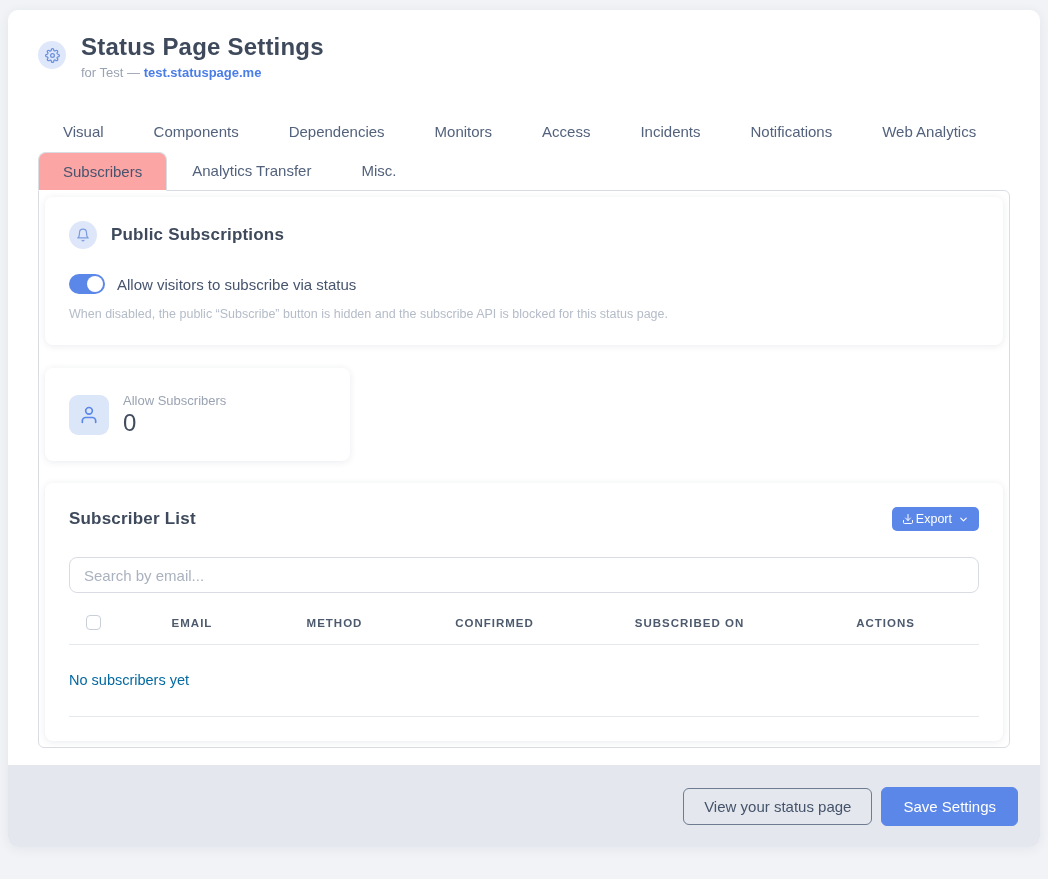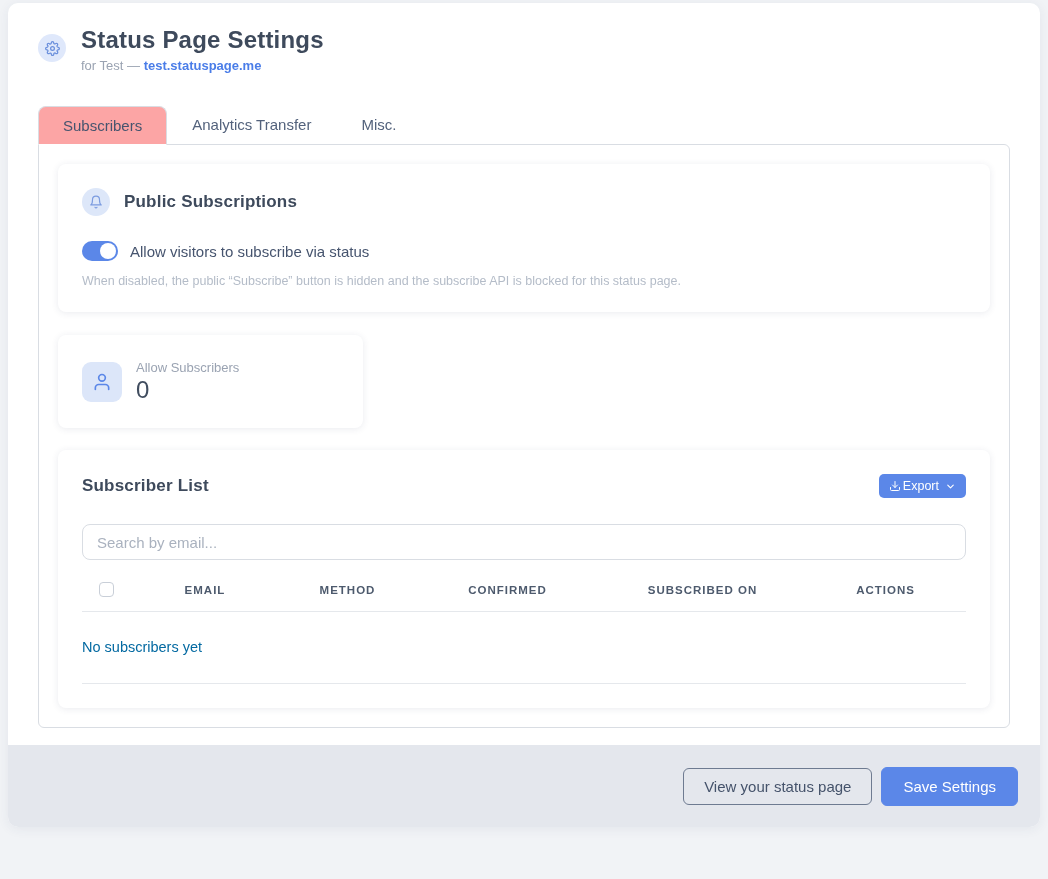--- a/index.html
+++ b/index.html
@@ -16,21 +16,21 @@
   }
   *{box-sizing:border-box;}
   html,body{margin:0;padding:0;}
   body{
     width:1048px;height:879px;
     background:#f1f3f6;
     font-family:"Liberation Sans", sans-serif;
     position:relative;
   }
   .page-card{
-    position:absolute;left:8px;top:3px;width:1032px;
+    position:absolute;left:8px;top:10px;width:1032px;
     background:#fff;border-radius:10px;overflow:hidden;
     box-shadow:0 2px 12px rgba(45,62,102,0.07);
   }
   
   .hdr{display:flex;align-items:flex-start;padding:22px 30px 0 30px;}
   .hdr-icon{
     width:28px;height:28px;border-radius:50%;background:var(--icon-bg);
     display:flex;align-items:center;justify-content:center;
     color:#6a8fdc;margin-top:9px;flex:0 0 auto;
   }
@@ -45,21 +45,21 @@
     padding:10px 24px;font-size:15px;color:var(--slate);cursor:pointer;
     white-space:nowrap;border:1px solid transparent;
   }
   .tab.active{
     background:#fca5a5;border:1px solid var(--border);border-bottom:1px solid #fff;
     border-radius:8px 8px 0 0;margin-bottom:-1px;position:relative;z-index:2;
     color:#46546e;
   }
   .tab-panel{
     margin:0 30px 17px 30px;border:1px solid var(--border);
-    border-radius:0 6px 6px 6px;padding:19px;position:relative;z-index:1;background:#fff;
+    border-radius:0 6px 6px 6px;padding:6px;position:relative;z-index:1;background:#fff;
   }
   
   .sec-card{
     background:#fff;border-radius:8px;padding:24px;
     box-shadow:0 1px 7px rgba(45,62,102,0.10);
   }
   .sec-head{display:flex;align-items:center;}
   .sec-icon{
     width:28px;height:28px;border-radius:50%;background:#dde7f9;color:#7c9ce0;
     display:flex;align-items:center;justify-content:center;flex:0 0 auto;
@@ -148,20 +148,30 @@
           <path d="M19.4 15a1.65 1.65 0 0 0 .33 1.82l.06.06a2 2 0 0 1 0 2.83 2 2 0 0 1-2.83 0l-.06-.06a1.65 1.65 0 0 0-1.82-.33 1.65 1.65 0 0 0-1 1.51V21a2 2 0 0 1-2 2 2 2 0 0 1-2-2v-.09A1.65 1.65 0 0 0 9 19.4a1.65 1.65 0 0 0-1.82.33l-.06.06a2 2 0 0 1-2.83 0 2 2 0 0 1 0-2.83l.06-.06a1.65 1.65 0 0 0 .33-1.82 1.65 1.65 0 0 0-1.51-1H3a2 2 0 0 1-2-2 2 2 0 0 1 2-2h.09A1.65 1.65 0 0 0 4.6 9a1.65 1.65 0 0 0-.33-1.82l-.06-.06a2 2 0 0 1 0-2.83 2 2 0 0 1 2.83 0l.06.06a1.65 1.65 0 0 0 1.82.33H9a1.65 1.65 0 0 0 1-1.51V3a2 2 0 0 1 2-2 2 2 0 0 1 2 2v.09a1.65 1.65 0 0 0 1 1.51 1.65 1.65 0 0 0 1.82-.33l.06-.06a2 2 0 0 1 2.83 0 2 2 0 0 1 0 2.83l-.06.06a1.65 1.65 0 0 0-.33 1.82V9a1.65 1.65 0 0 0 1.51 1H21a2 2 0 0 1 2 2 2 2 0 0 1-2 2h-.09a1.65 1.65 0 0 0-1.51 1z"></path>
         </svg>
     </div>
     <div class="hdr-text">
       <div class="hdr-title">Status Page Settings</div>
       <div class="hdr-sub"><span>for Test — </span><a href="#">test.statuspage.me</a></div>
     </div>
   </div>
 
   <div class="tabs">
+    <div class="tab-row">
+      <div class="tab">Visual</div>
+      <div class="tab">Components</div>
+      <div class="tab">Dependencies</div>
+      <div class="tab">Monitors</div>
+      <div class="tab">Access</div>
+      <div class="tab">Incidents</div>
+      <div class="tab">Notifications</div>
+      <div class="tab">Web Analytics</div>
+    </div>
     <div class="tab-row">
       <div class="tab active">Subscribers</div>
       <div class="tab">Analytics Transfer</div>
       <div class="tab">Misc.</div>
     </div>
   </div>
 
   <div class="tab-panel">
 
     <div class="sec-card">

